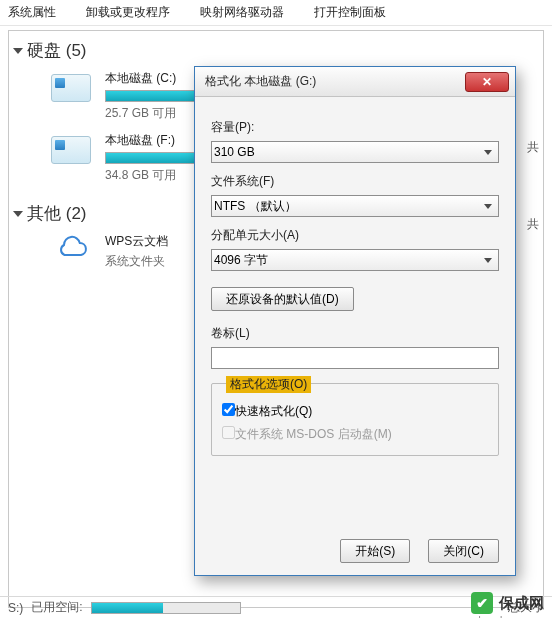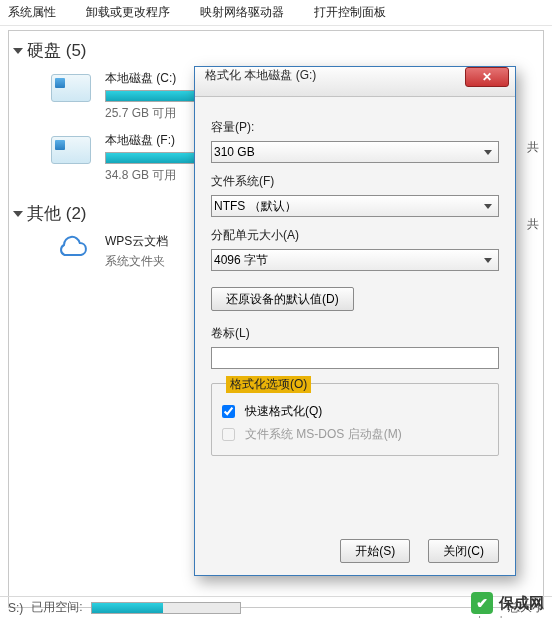--- a/index.html
+++ b/index.html
@@ -21,32 +21,32 @@
 .cloud-icon{width:40px;height:28px;position:relative;margin-top:2px}
 .cloud-icon svg{width:40px;height:28px}
 .right-edge{position:absolute;right:0;top:78px;width:18px;color:#555}
 .right-edge div{padding:30px 2px}
 .watermark{position:absolute;right:8px;bottom:4px;display:flex;align-items:center;gap:6px}
 .watermark .logo{width:22px;height:22px;background:#3bb24a;border-radius:4px;display:flex;align-items:center;justify-content:center;color:#fff;font-weight:bold;font-size:14px}
 .watermark .txt{font-size:15px;font-weight:bold;color:#333}
 .watermark .sub{position:absolute;right:0;bottom:-12px;font-size:10px;color:#888}
 
 .dialog{position:absolute;left:194px;top:66px;width:322px;height:510px;border:1px solid #3a7ab8;background:#f4f4f4;box-shadow:4px 6px 14px rgba(0,0,0,.35)}
-.titlebar{height:30px;background:linear-gradient(#fdfdfd,#e6e6e6);display:flex;align-items:flex-start;padding:0 6px 0 10px;border-bottom:1px solid #c3c3c3}
+.titlebar{height:30px;background:linear-gradient(#fdfdfd,#e6e6e6);display:flex;align-items:center;padding:0 6px 0 10px;border-bottom:1px solid #c3c3c3}
 .titlebar .t{flex:1;color:#2a2a2a;font-size:12px}
 .closebtn{width:44px;height:20px;background:linear-gradient(#e57373,#c93434);border:1px solid #8e2020;border-radius:3px;color:#fff;display:flex;align-items:center;justify-content:center;font-size:12px;font-weight:bold;cursor:pointer}
 .dlg-body{padding:12px 16px}
 .lbl{color:#222;margin:10px 0 5px}
 .select{width:100%;height:22px;border:1px solid #8e8e8e;background:linear-gradient(#fff,#ececec);display:flex;align-items:center;padding:0 2px;position:relative;cursor:pointer}
 .select::after{content:"";position:absolute;right:6px;top:8px;width:0;height:0;border-left:4px solid transparent;border-right:4px solid transparent;border-top:5px solid #4a4a4a}
 .textinput{width:100%;height:22px;border:1px solid #8e8e8e;background:#fff;padding:0 6px}
 .btn{display:inline-block;height:24px;border:1px solid #8a8a8a;background:linear-gradient(#fdfdfd,#e3e3e3);padding:0 14px;line-height:22px;cursor:pointer;border-radius:2px}
 .fieldset{border:1px solid #bcbcbc;border-radius:2px;margin-top:14px;padding:10px 10px 12px}
 .legend{position:relative;top:-18px;left:4px;background:#eab308;padding:0 4px;display:inline-block;color:#222}
-.chk{display:flex;align-items:center;gap:10px;margin-top:-8px}
+.chk{display:flex;align-items:flex-start;gap:0;margin-top:-8px}
 .chk input{width:13px;height:13px}
 .chk.disabled{color:#9b9b9b}
 .btnrow{position:absolute;bottom:12px;right:16px;display:flex;gap:18px}
 .statusbar{position:absolute;left:0;bottom:0;right:0;height:22px;border-top:1px solid #d9d9d9;display:flex;align-items:center;padding:0 8px;color:#555;gap:8px}
 .statusbar .bar{width:150px;height:12px;border:1px solid #aaa;background:#eaeaea;position:relative}
 .statusbar .bar .f{height:100%;background:linear-gradient(#2dd0e0,#14a7bb);width:48%}
 </style>
 </head>
 <body>
 

